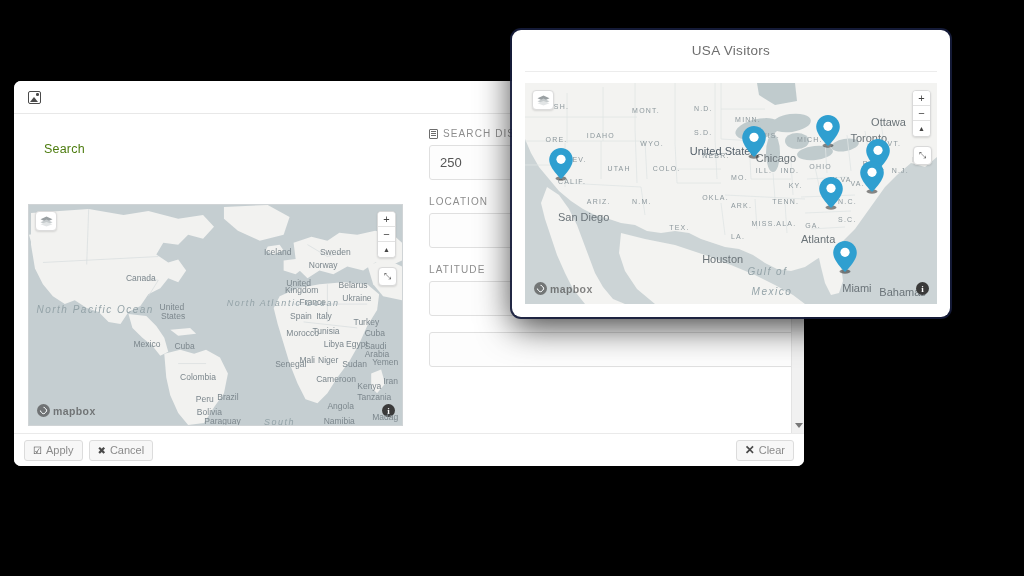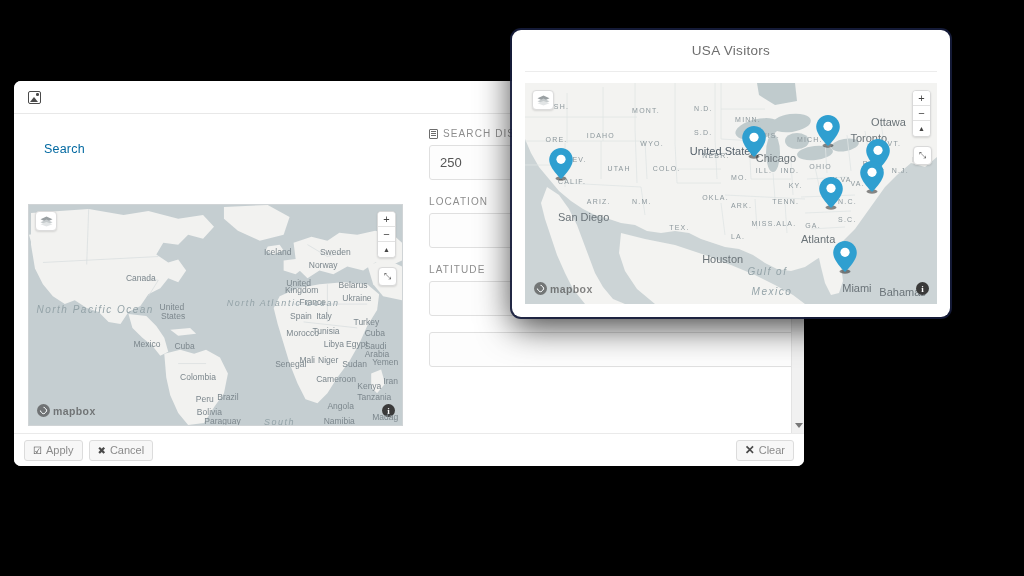--- a/index.html
+++ b/index.html
@@ -41,21 +41,21 @@
     width: 2.5px; height: 2.5px; background: #4a4a4a; border-radius: 50%;
   }
   .geo-title {
     font-size: 14.5px; letter-spacing: 0.6px; color: #4a4a4a; font-weight: 400;
   }
 
   .geo-body { position: relative; height: 319px; overflow: hidden; }
 
   .search-label {
     position: absolute; left: 30px; top: 28px;
-    font-size: 12.5px; color: #0369a1; letter-spacing: .2px;
+    font-size: 12.5px; color: #4d7c0f; letter-spacing: .2px;
   }
 
   
   .world-map {
     position: absolute; left: 14px; top: 90px;
     width: 375px; height: 222px;
     border: 1px solid #d0d4d6;
     background: #c9d2d4;
     overflow: hidden;
   }

